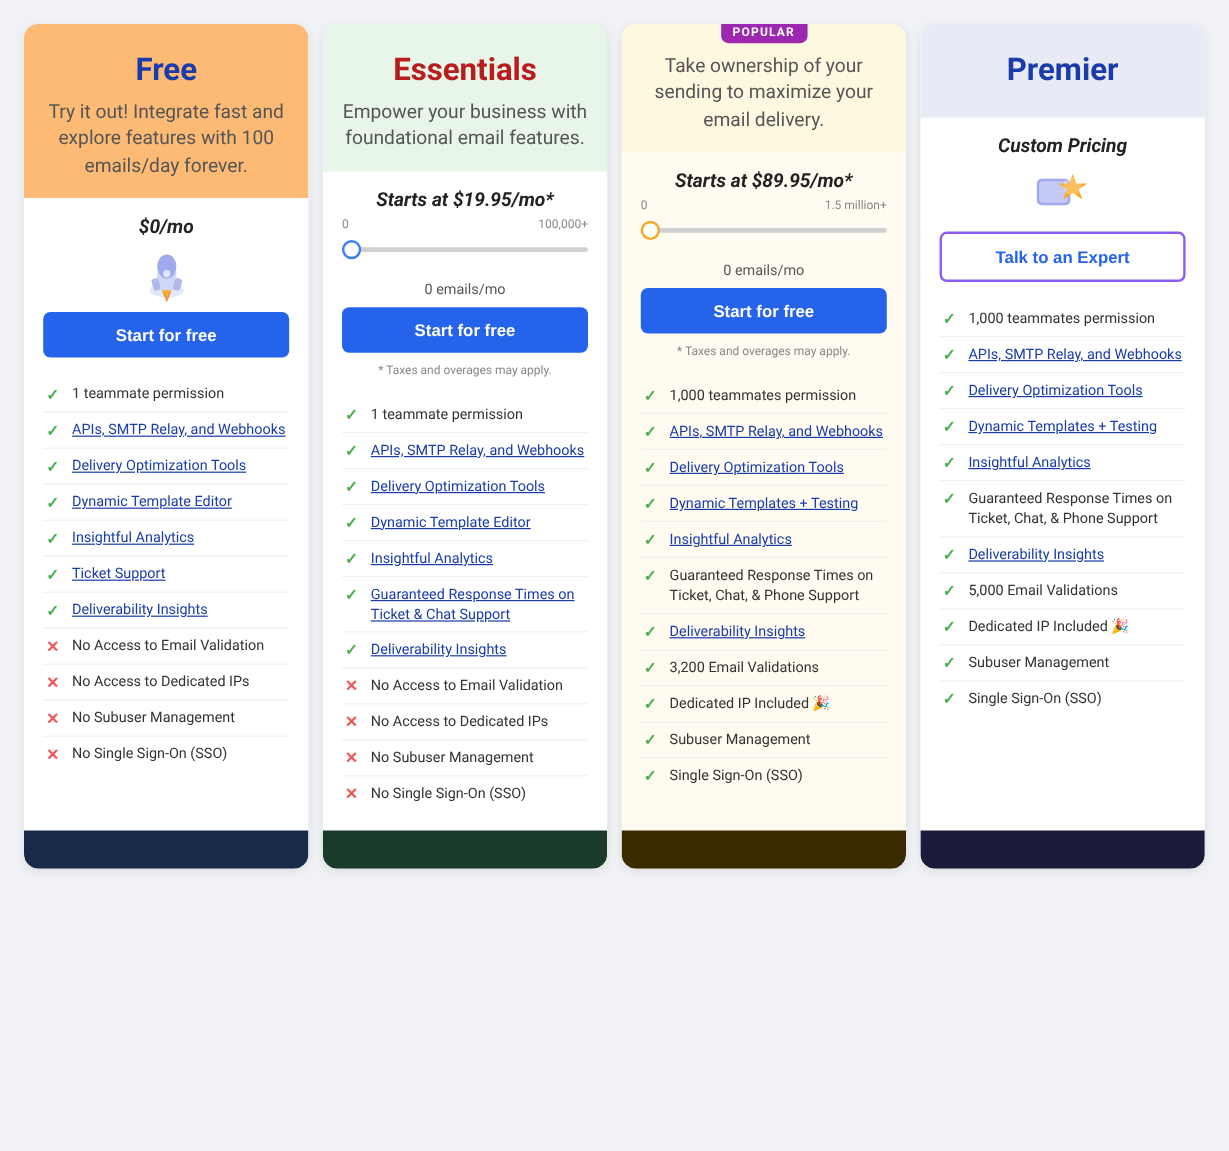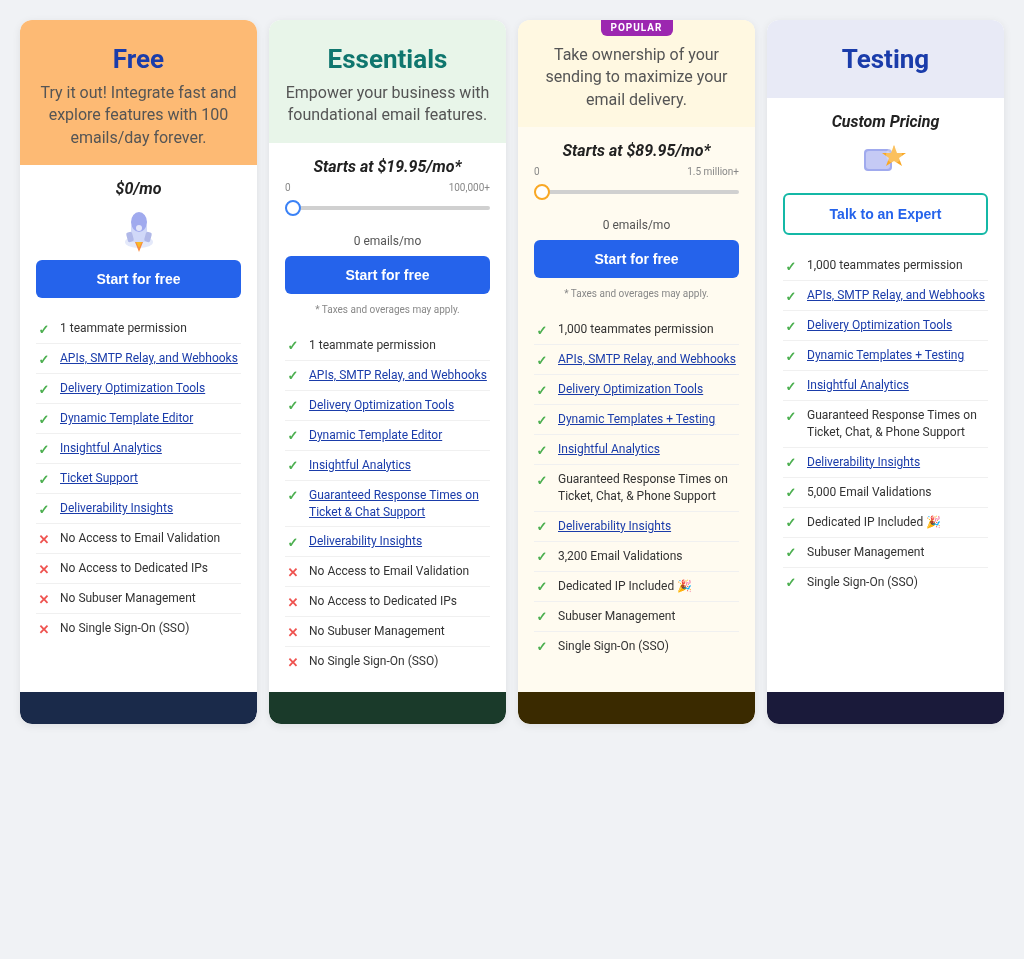--- a/index.html
+++ b/index.html
@@ -144,21 +144,21 @@
       cursor: pointer;
       text-align: center;
     }
     .plan-card:nth-child(3) .btn-primary {
       background: #2563eb;
     }
     .btn-outline {
       display: block;
       width: 100%;
       padding: 11px;
-      border: 2px solid #14b8a6;
+      border: 2px solid #8b5cf6;
       border-radius: 6px;
       background: #fff;
       color: #2563eb;
       font-size: 14px;
       font-weight: 600;
       cursor: pointer;
       text-align: center;
     }
     .tax-note {
       font-size: 10px;
@@ -312,21 +312,21 @@
         <span class="cross-icon">✕</span>
       </div>
       <span class="feature-text ">No Single Sign-On (SSO)</span>
     </div>
     </div>
     <div class="plan-footer" style="background:#1a2a4a"></div>
   </div>
     <div class="plan-card">
 
     <div class="plan-header" style="background:#e8f5e9">
-      <div class="plan-name" style="color:#0f766e">Essentials</div>
+      <div class="plan-name" style="color:#b91c1c">Essentials</div>
       <div class="plan-desc">Empower your business with foundational email features.</div>
     </div>
     <div class="plan-pricing">
       <div class="plan-price">Starts at $19.95/mo*</div>
 
       <div class="slider-container">
         <div class="slider-labels">
           <span>0</span>
           <span>100,000+</span>
         </div>
@@ -497,21 +497,21 @@
         <span class="check-icon">✓</span>
       </div>
       <span class="feature-text ">Single Sign-On (SSO)</span>
     </div>
     </div>
     <div class="plan-footer" style="background:#3a2a00"></div>
   </div>
     <div class="plan-card">
 
     <div class="plan-header" style="background:#e8eaf6">
-      <div class="plan-name" style="color:#1a3caa">Testing</div>
+      <div class="plan-name" style="color:#1a3caa">Premier</div>
     </div>
     <div class="plan-pricing">
       <div class="plan-price">Custom Pricing</div>
 
       <div class="plan-image">
       <svg width="60" height="50" viewBox="0 0 60 50">
         <rect x="8" y="12" width="28" height="22" rx="4" fill="#a0aaee"></rect>
         <rect x="10" y="14" width="24" height="18" rx="3" fill="#c5caf5"></rect>
         <polygon points="38,8 41,16 50,16 43,21 46,29 38,24 30,29 33,21 26,16 35,16" fill="#f9a825"></polygon>
         <circle cx="38" cy="18" r="8" fill="#fff8e1" opacity="0.3"></circle>

